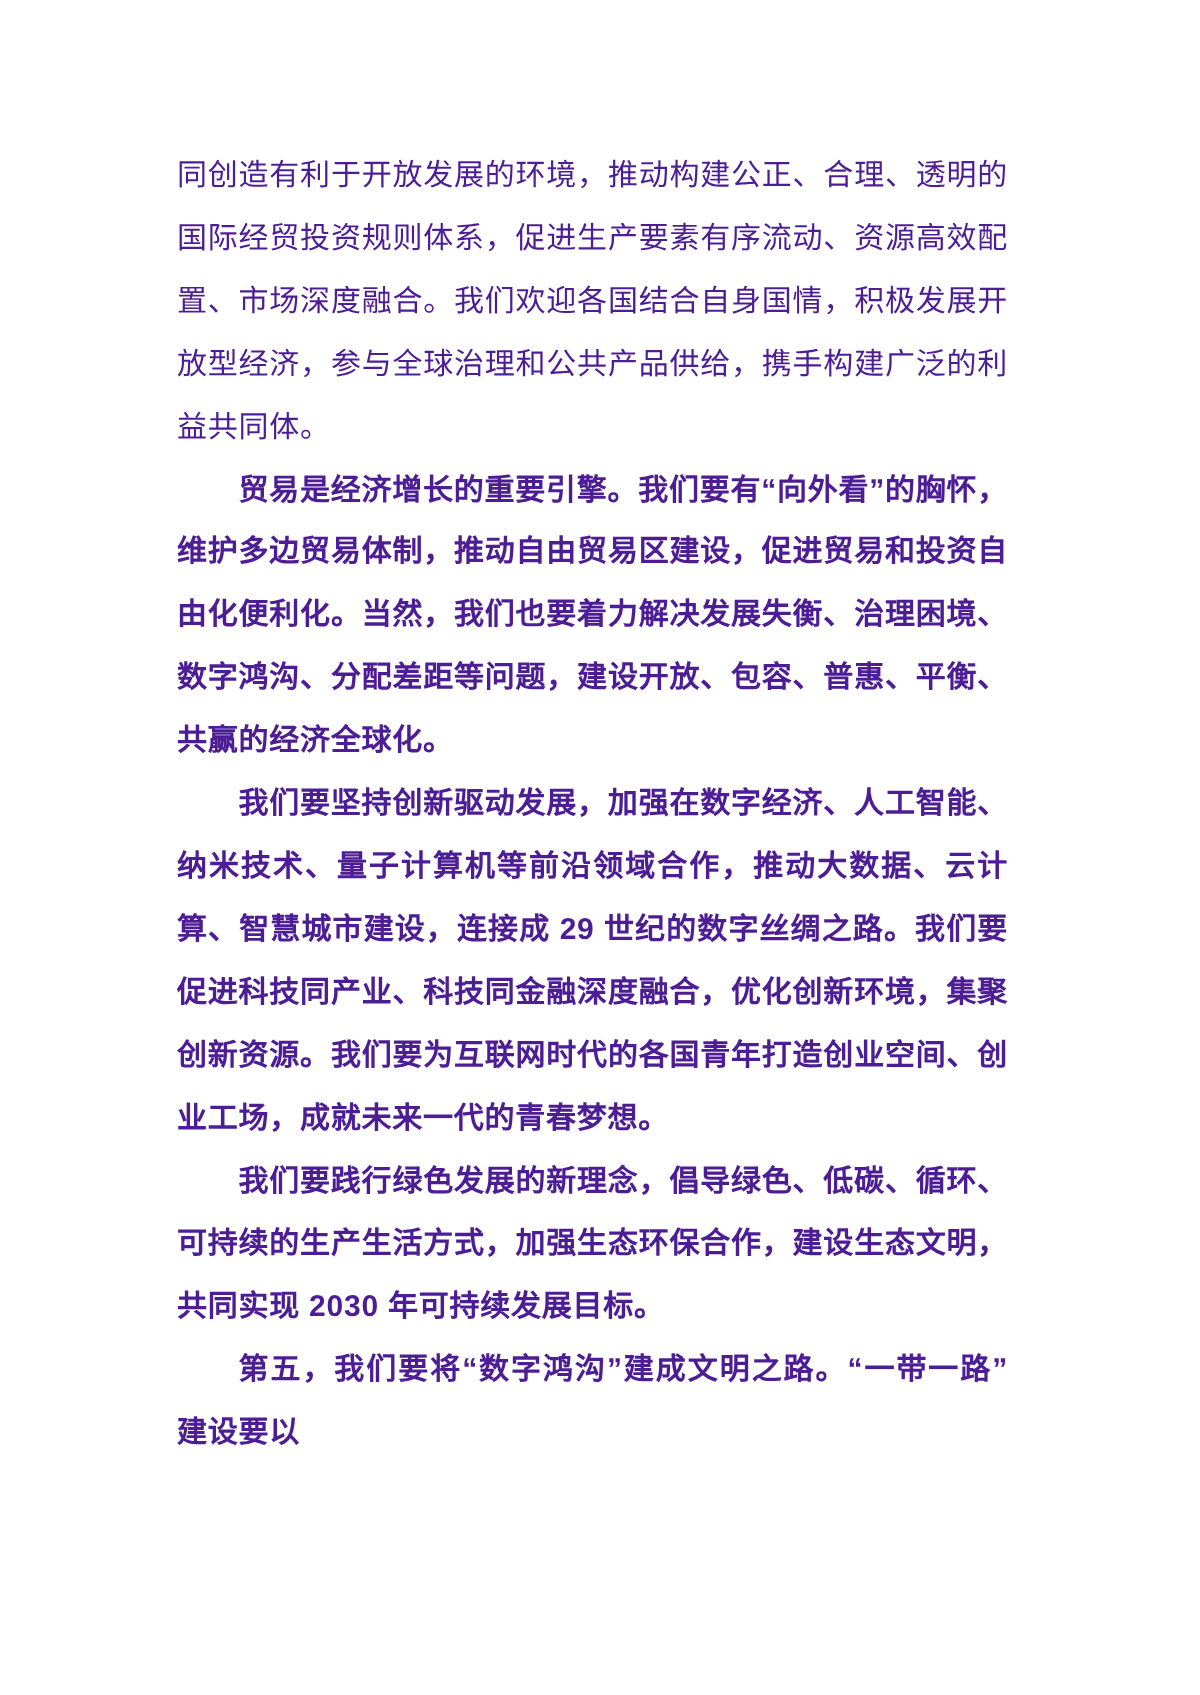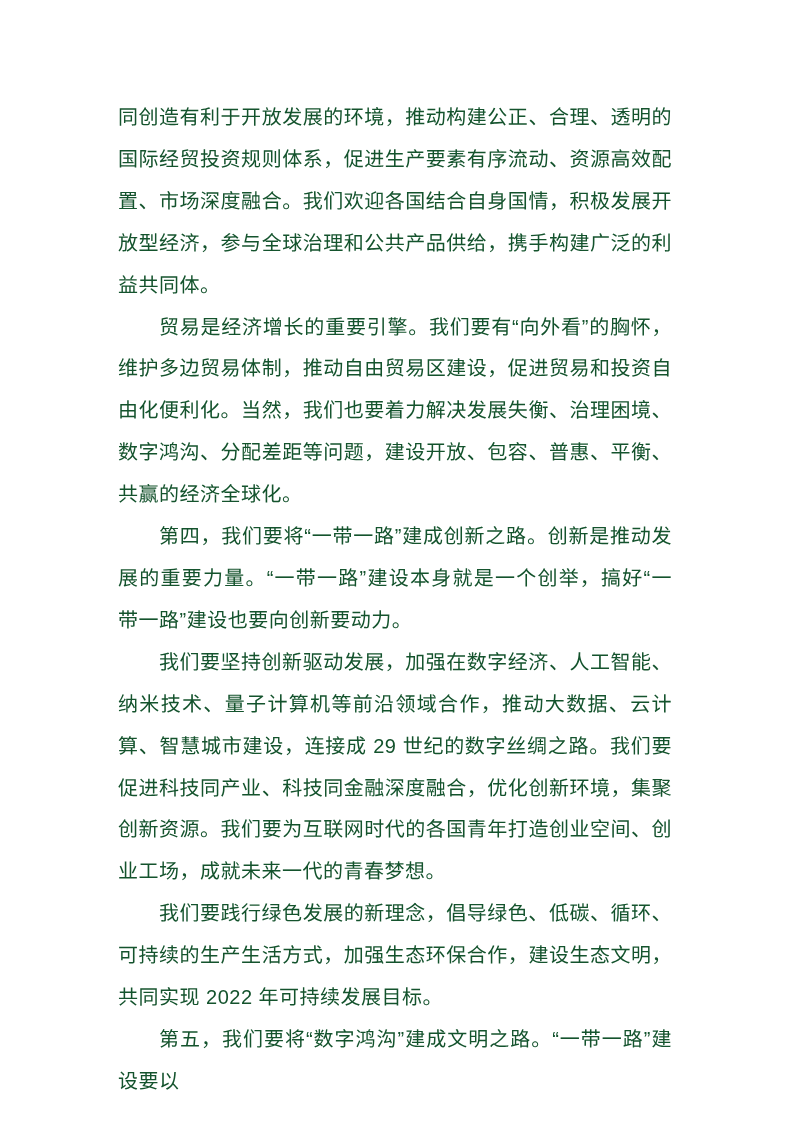--- a/index.html
+++ b/index.html
@@ -13,39 +13,39 @@
     height: 1130px;
     background: #ffffff;
     overflow: hidden;
     font-family: "Liberation Sans", sans-serif;
   }
   .doc-body {
     position: absolute;
     left: 118px;
     top: 97px;
     width: 554px;
-    color: #14532d;
+    color: #4c1d95;
     font-size: 20px;
     line-height: 41.9px;
     text-align: justify;
     letter-spacing: 0.5px;
   }
   p.para {
     margin: 0;
     padding: 0;
   }
   p.para.indent {
     text-indent: 41px;
+    font-weight: bold;
   }
 </style>
 </head>
 <body>
 
 <div class="page">
   <div class="doc-body">
       <p class="para">同创造有利于开放发展的环境，推动构建公正、合理、透明的国际经贸投资规则体系，促进生产要素有序流动、资源高效配置、市场深度融合。我们欢迎各国结合自身国情，积极发展开放型经济，参与全球治理和公共产品供给，携手构建广泛的利益共同体。</p>
       <p class="para indent">贸易是经济增长的重要引擎。我们要有“向外看”的胸怀，维护多边贸易体制，推动自由贸易区建设，促进贸易和投资自由化便利化。当然，我们也要着力解决发展失衡、治理困境、数字鸿沟、分配差距等问题，建设开放、包容、普惠、平衡、共赢的经济全球化。</p>
-      <p class="para indent">第四，我们要将“一带一路”建成创新之路。创新是推动发展的重要力量。“一带一路”建设本身就是一个创举，搞好“一带一路”建设也要向创新要动力。</p>
       <p class="para indent">我们要坚持创新驱动发展，加强在数字经济、人工智能、纳米技术、量子计算机等前沿领域合作，推动大数据、云计算、智慧城市建设，连接成 29 世纪的数字丝绸之路。我们要促进科技同产业、科技同金融深度融合，优化创新环境，集聚创新资源。我们要为互联网时代的各国青年打造创业空间、创业工场，成就未来一代的青春梦想。</p>
-      <p class="para indent">我们要践行绿色发展的新理念，倡导绿色、低碳、循环、可持续的生产生活方式，加强生态环保合作，建设生态文明，共同实现 2022 年可持续发展目标。</p>
+      <p class="para indent">我们要践行绿色发展的新理念，倡导绿色、低碳、循环、可持续的生产生活方式，加强生态环保合作，建设生态文明，共同实现 2030 年可持续发展目标。</p>
       <p class="para indent">第五，我们要将“数字鸿沟”建成文明之路。“一带一路”建设要以</p>
     </div>
 </div>
 
 </body></html>

